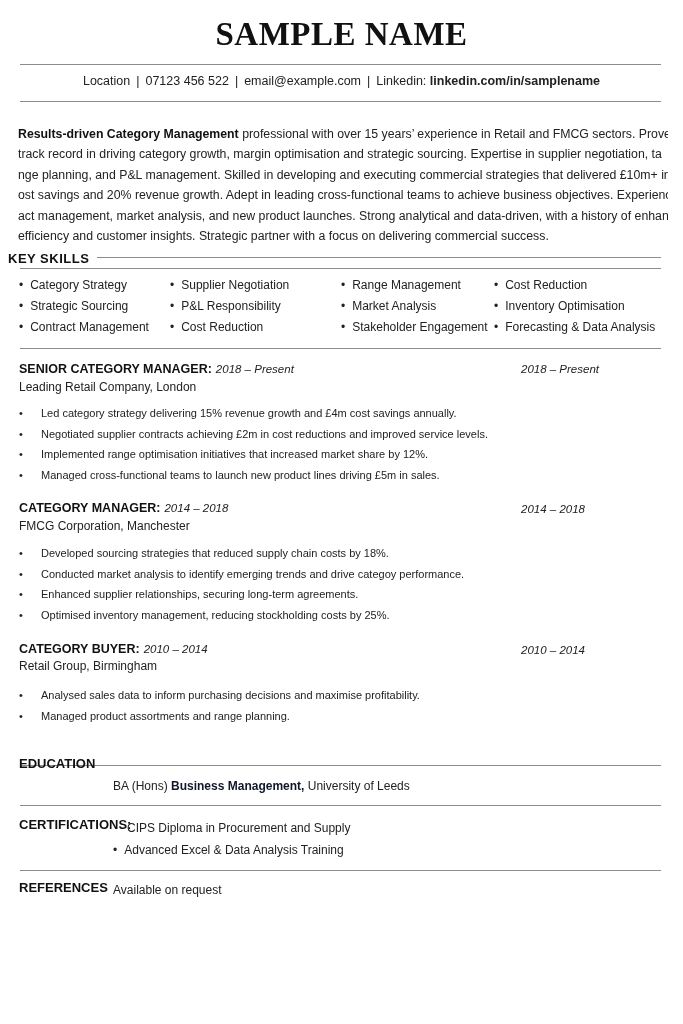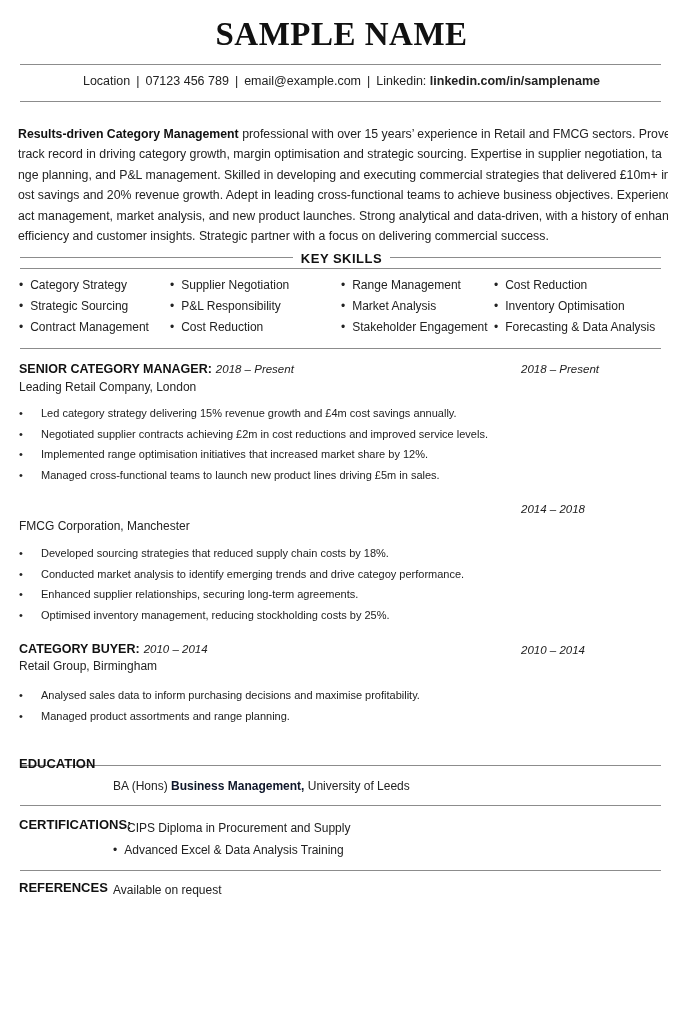--- a/index.html
+++ b/index.html
@@ -11,21 +11,21 @@
           letter-spacing: 0.5px; color: #111; }
   .rule { position: absolute; left: 20px; width: 641px; height: 0; border-top: 1.5px solid #8c8c8c; }
   .contact { position: absolute; top: 74px; left: 0; width: 683px; text-align: center;
              font-size: 12.5px; color: #222; white-space: nowrap; }
   .contact .sep { margin: 0 6px; }
   .contact .li { font-weight: bold; }
   .summary { position: absolute; top: 124px; left: 18px; width: 650px; font-size: 12.3px;
              line-height: 20.4px; color: #222; white-space: nowrap; overflow: hidden; }
   .summary div { height: 20.4px; }
   .summary b { color: #111; }
-  .sk-title { position: absolute; top: 251px; left: 0; width: 683px; text-align: center;
+  .sk-title { position: absolute; top: 251px; left: 0; width: 683px; text-align: left;
               font-size: 13px; font-weight: bold; letter-spacing: 0.5px; }
   .sk-title span { background: #fff; padding: 0 8px; }
   .skills { position: absolute; top: 278px; left: 19px; width: 650px; font-size: 12px; color: #222; }
   .skill { position: absolute; white-space: nowrap; }
   .skill::before { content: "•"; margin-right: 7px; }
   .job-title { position: absolute; left: 19px; font-size: 12.5px; font-weight: bold; white-space: nowrap; color: #111; }
   .job-title i { font-weight: normal; font-size: 11.5px; margin-left: 4px; color: #222; }
   .job-date { position: absolute; right: 22px; font-size: 11.5px; font-style: italic; color: #222; }
   .job-co { position: absolute; left: 19px; font-size: 12px; color: #222; }
   .bullets { position: absolute; left: 19px; width: 640px; font-size: 11px; color: #222; }
@@ -37,21 +37,21 @@
 </style>
 </head>
 <body>
 
 <div class="page">
 
   <div class="name">SAMPLE NAME</div>
   <div class="rule" style="top:64px"></div>
 
   <div class="contact">
-    <span>Location</span><span class="sep">|</span><span>07123 456 789</span><span class="sep">|</span><span>email@example.com</span><span class="sep">|</span><span>Linkedin:</span>&nbsp;<span class="li">linkedin.com/in/samplename</span>
+    <span>Location</span><span class="sep">|</span><span>07123 456 522</span><span class="sep">|</span><span>email@example.com</span><span class="sep">|</span><span>Linkedin:</span>&nbsp;<span class="li">linkedin.com/in/samplename</span>
   </div>
   <div class="rule" style="top:101px"></div>
 
   <div class="summary">
     <div><b>Results-driven Category Management</b><span> professional with over 15 years’ experience in Retail and FMCG sectors. Proven</span></div>
     <div>track record in driving category growth, margin optimisation and strategic sourcing. Expertise in supplier negotiation, ta</div>
     <div>nge planning, and P&amp;L management. Skilled in developing and executing commercial strategies that delivered £10m+ in c</div>
     <div>ost savings and 20% revenue growth. Adept in leading cross-functional teams to achieve business objectives. Experienced in contr</div>
     <div>act management, market analysis, and new product launches. Strong analytical and data-driven, with a history of enhancing inventory</div>
     <div>efficiency and customer insights. Strategic partner with a focus on delivering commercial success.</div>
@@ -80,20 +80,21 @@
   <div class="job-title" style="top:362px"><span>SENIOR CATEGORY MANAGER</span><span>:</span><i>2018 – Present</i></div>
   <div class="job-date" style="top:363px">2018 – Present</div>
   <div class="job-co" style="top:380px">Leading Retail Company, London</div>
   <div class="bullets" style="top:407px">
     <div>Led category strategy delivering 15% revenue growth and £4m cost savings annually.</div>
     <div>Negotiated supplier contracts achieving £2m in cost reductions and improved service levels.</div>
     <div>Implemented range optimisation initiatives that increased market share by 12%.</div>
     <div>Managed cross-functional teams to launch new product lines driving £5m in sales.</div>
   </div>
 
+  <div class="job-title" style="top:501px"><span>CATEGORY MANAGER</span><span>:</span><i>2014 – 2018</i></div>
   <div class="job-date" style="top:503px;right:36px">2014 – 2018</div>
   <div class="job-co" style="top:519px">FMCG Corporation, Manchester</div>
   <div class="bullets" style="top:547px">
     <div>Developed sourcing strategies that reduced supply chain costs by 18%.</div>
     <div>Conducted market analysis to identify emerging trends and drive categoy performance.</div>
     <div>Enhanced supplier relationships, securing long-term agreements.</div>
     <div>Optimised inventory management, reducing stockholding costs by 25%.</div>
   </div>
 
   <div class="job-title" style="top:642px"><span>CATEGORY BUYER</span><span>:</span><i>2010 – 2014</i></div>

